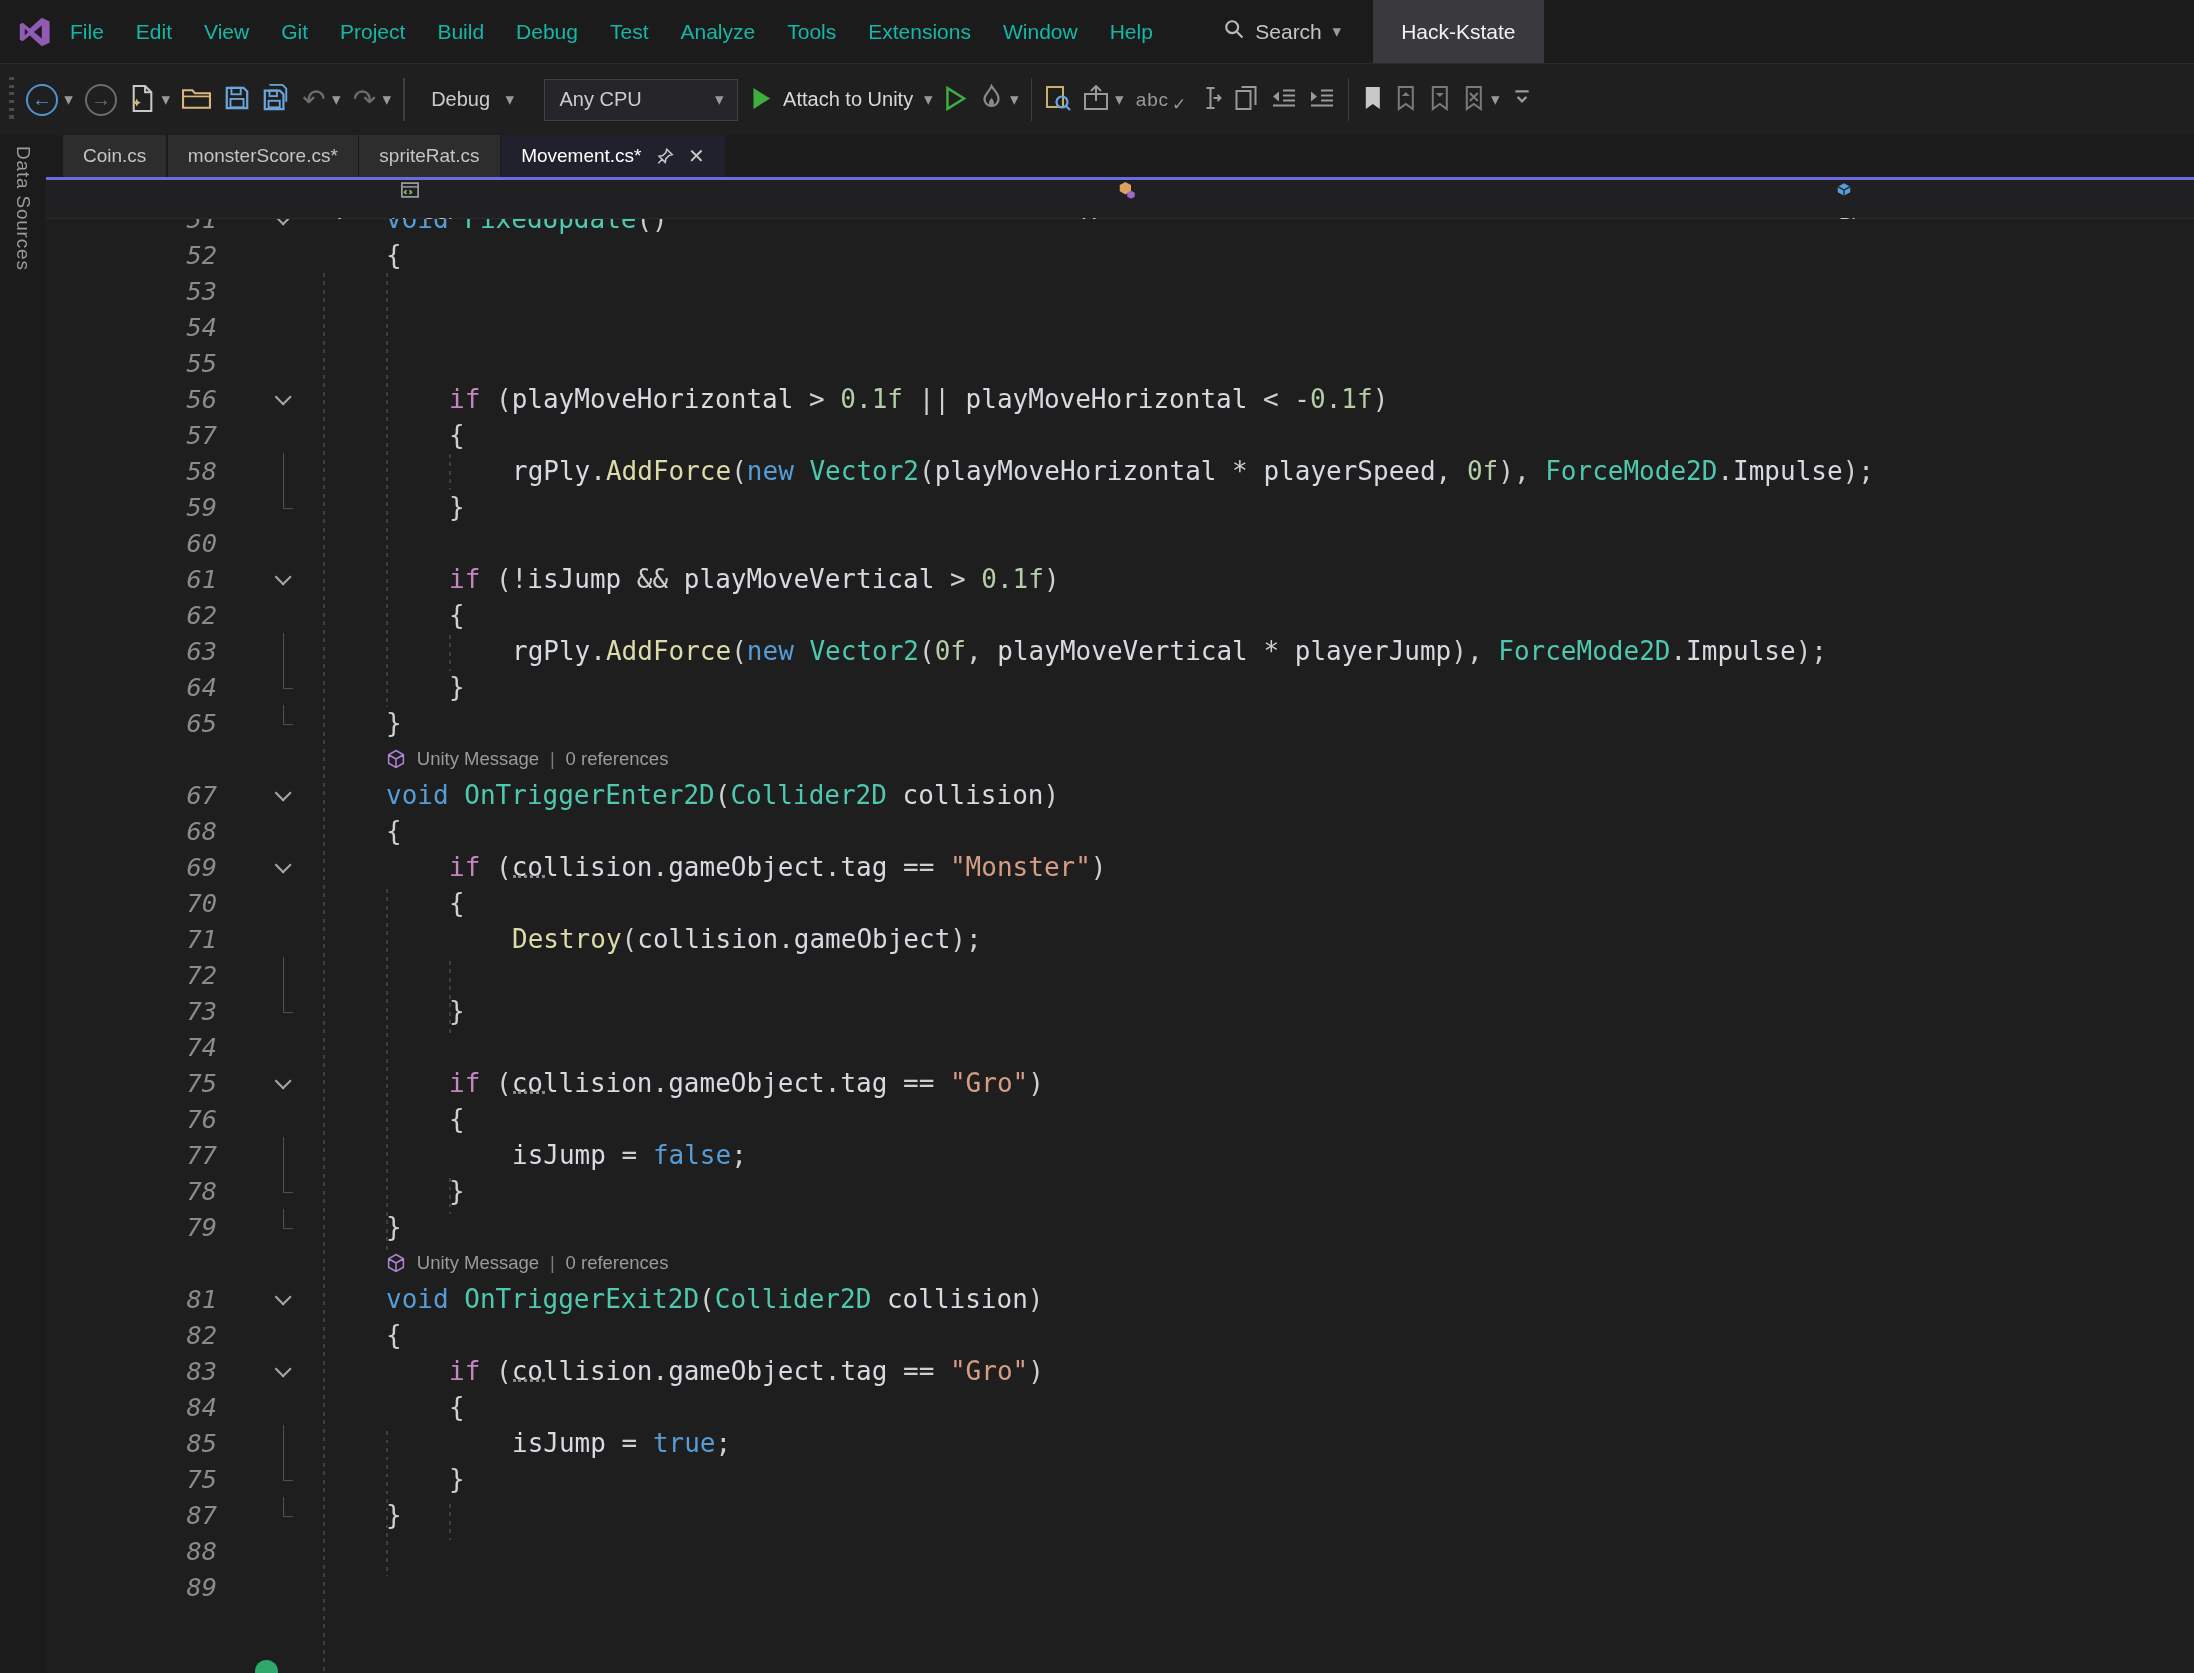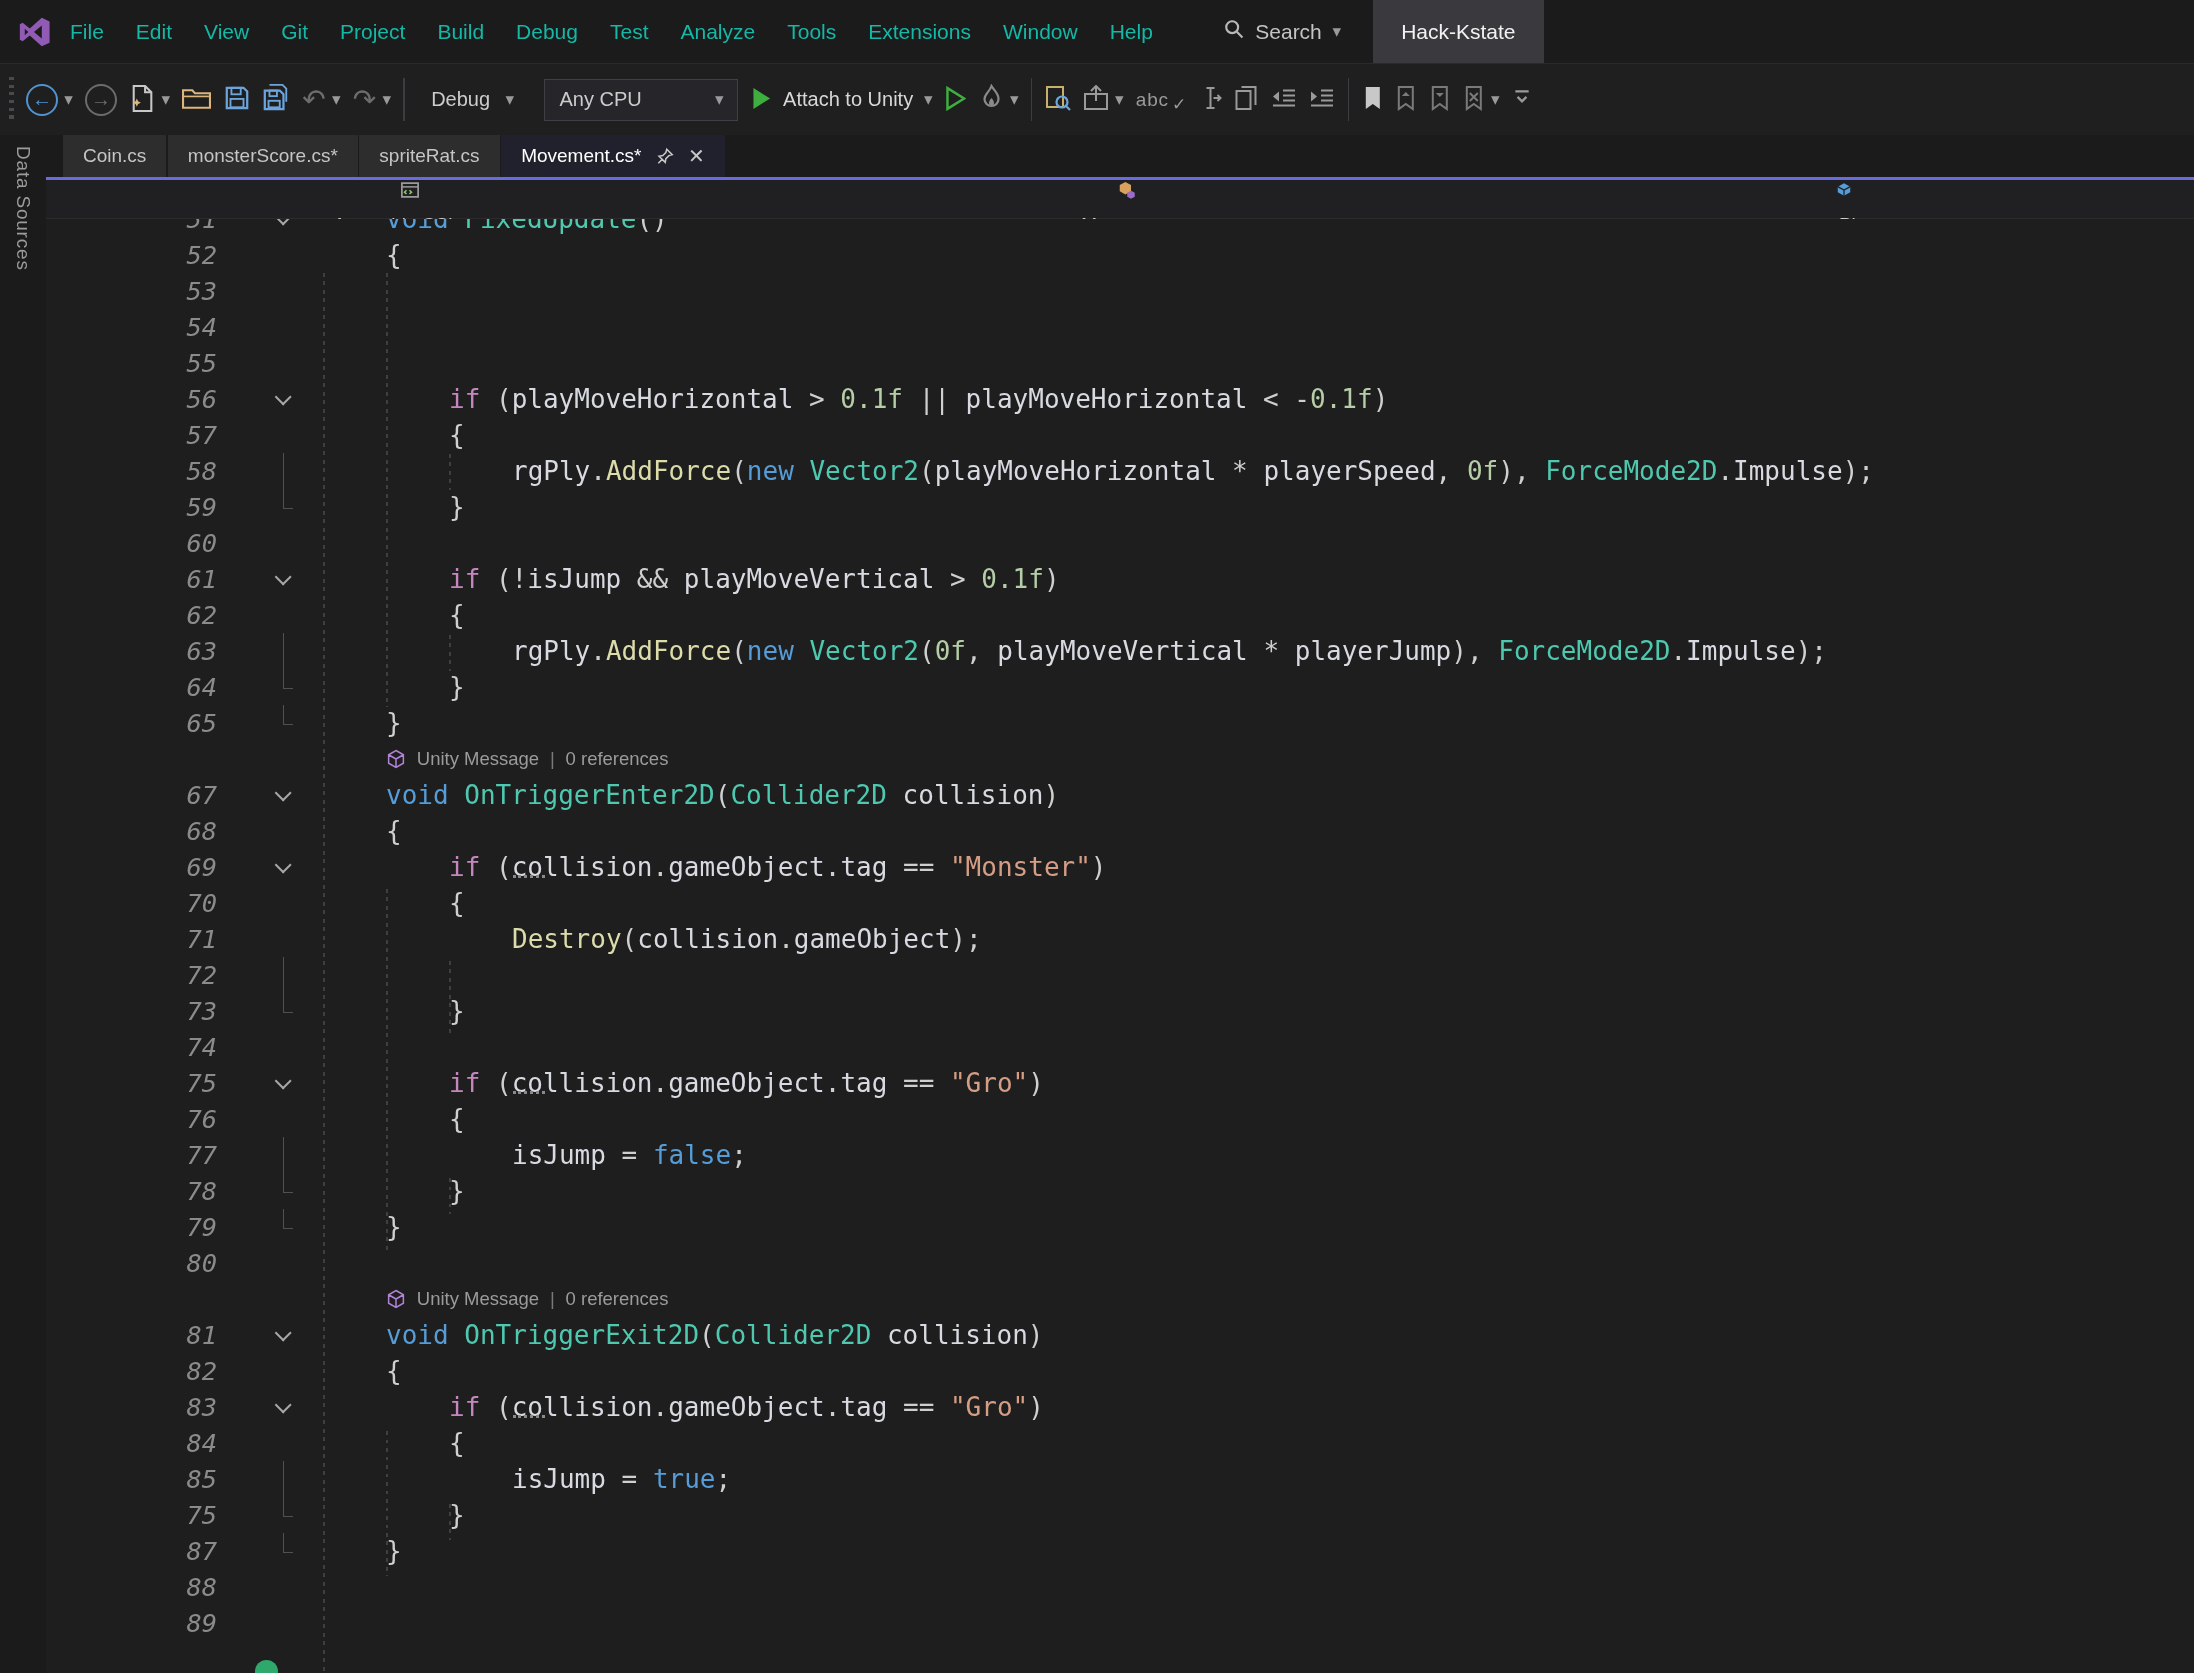--- a/index.html
+++ b/index.html
@@ -425,21 +425,20 @@
           <div class="crow"><span class="ln">70</span><span class="fold"></span><span class="codecell" style="margin-left: 126px;"><span class="tk-pn">{</span></span></div>
           <div class="crow"><span class="ln">71</span><span class="fold"></span><span class="codecell" style="margin-left: 189px;"><span class="tk-meth">Destroy</span><span class="tk-pn">(</span><span class="tk-id">collision</span><span class="tk-pn">.</span><span class="tk-id">gameObject</span><span class="tk-pn">);</span></span></div>
           <div class="crow"><span class="ln">72</span><span class="fold"><span class="fline"></span></span><span class="codecell" style="margin-left: 0px;"></span></div>
           <div class="crow"><span class="ln">73</span><span class="fold"><span class="fcorner"></span></span><span class="codecell" style="margin-left: 126px;"><span class="tk-pn">}</span></span></div>
           <div class="crow"><span class="ln">74</span><span class="fold"></span><span class="codecell" style="margin-left: 0px;"></span></div>
           <div class="crow"><span class="ln">75</span><span class="fold"><span class="chev"></span></span><span class="codecell" style="margin-left: 126px;"><span class="tk-ctl">if</span><span class="tk-pn"> (</span><span class="tk-sug">collision</span><span class="tk-pn">.</span><span class="tk-id">gameObject</span><span class="tk-pn">.</span><span class="tk-id">tag</span><span class="tk-pn"> == </span><span class="tk-str">"Gro"</span><span class="tk-pn">)</span></span></div>
           <div class="crow"><span class="ln">76</span><span class="fold"></span><span class="codecell" style="margin-left: 126px;"><span class="tk-pn">{</span></span></div>
           <div class="crow"><span class="ln">77</span><span class="fold"><span class="fline"></span></span><span class="codecell" style="margin-left: 189px;"><span class="tk-id">isJump</span><span class="tk-pn"> = </span><span class="tk-kw">false</span><span class="tk-pn">;</span></span></div>
           <div class="crow"><span class="ln">78</span><span class="fold"><span class="fcorner"></span></span><span class="codecell" style="margin-left: 126px;"><span class="tk-pn">}</span></span></div>
           <div class="crow"><span class="ln">79</span><span class="fold"><span class="fcorner"></span></span><span class="codecell" style="margin-left: 63px;"><span class="tk-pn">}</span></span></div>
-          <div class="crow"><span class="ln">80</span><span class="fold"></span><span class="codecell" style="margin-left: 0px;"></span></div>
           <div class="crow"><span class="ln"></span><span class="fold"></span><span class="codecell lenscell" style="margin-left: 63px;"><span class="lensicon"><svg width="20" height="20" viewBox="0 0 16 16">
                   <path d="M8 1.2 13.9 4.6v6.8L8 14.8 2.1 11.4V4.6zM2.1 4.6 8 8m0 0 5.9-3.4M8 8v6.8" fill="none" stroke="#B183D7" stroke-width="1.2"></path>
                 </svg></span><span>Unity Message</span><span class="lenssep">|</span><span>0 references</span></span></div>
           <div class="crow"><span class="ln">81</span><span class="fold"><span class="chev"></span></span><span class="codecell" style="margin-left: 63px;"><span class="tk-kw">void </span><span class="tk-decl">OnTriggerExit2D</span><span class="tk-pn">(</span><span class="tk-ty">Collider2D</span><span class="tk-pn"> </span><span class="tk-id">collision</span><span class="tk-pn">)</span></span></div>
           <div class="crow"><span class="ln">82</span><span class="fold"></span><span class="codecell" style="margin-left: 63px;"><span class="tk-pn">{</span></span></div>
           <div class="crow"><span class="ln">83</span><span class="fold"><span class="chev"></span></span><span class="codecell" style="margin-left: 126px;"><span class="tk-ctl">if</span><span class="tk-pn"> (</span><span class="tk-sug">collision</span><span class="tk-pn">.</span><span class="tk-id">gameObject</span><span class="tk-pn">.</span><span class="tk-id">tag</span><span class="tk-pn"> == </span><span class="tk-str">"Gro"</span><span class="tk-pn">)</span></span></div>
           <div class="crow"><span class="ln">84</span><span class="fold"></span><span class="codecell" style="margin-left: 126px;"><span class="tk-pn">{</span></span></div>
           <div class="crow"><span class="ln">85</span><span class="fold"><span class="fline"></span></span><span class="codecell" style="margin-left: 189px;"><span class="tk-id">isJump</span><span class="tk-pn"> = </span><span class="tk-kw">true</span><span class="tk-pn">;</span></span></div>
           <div class="crow"><span class="ln">75</span><span class="fold"><span class="fcorner"></span></span><span class="codecell" style="margin-left: 126px;"><span class="tk-pn">}</span></span></div>
           <div class="crow"><span class="ln">87</span><span class="fold"><span class="fcorner"></span></span><span class="codecell" style="margin-left: 63px;"><span class="tk-pn">}</span></span></div>

